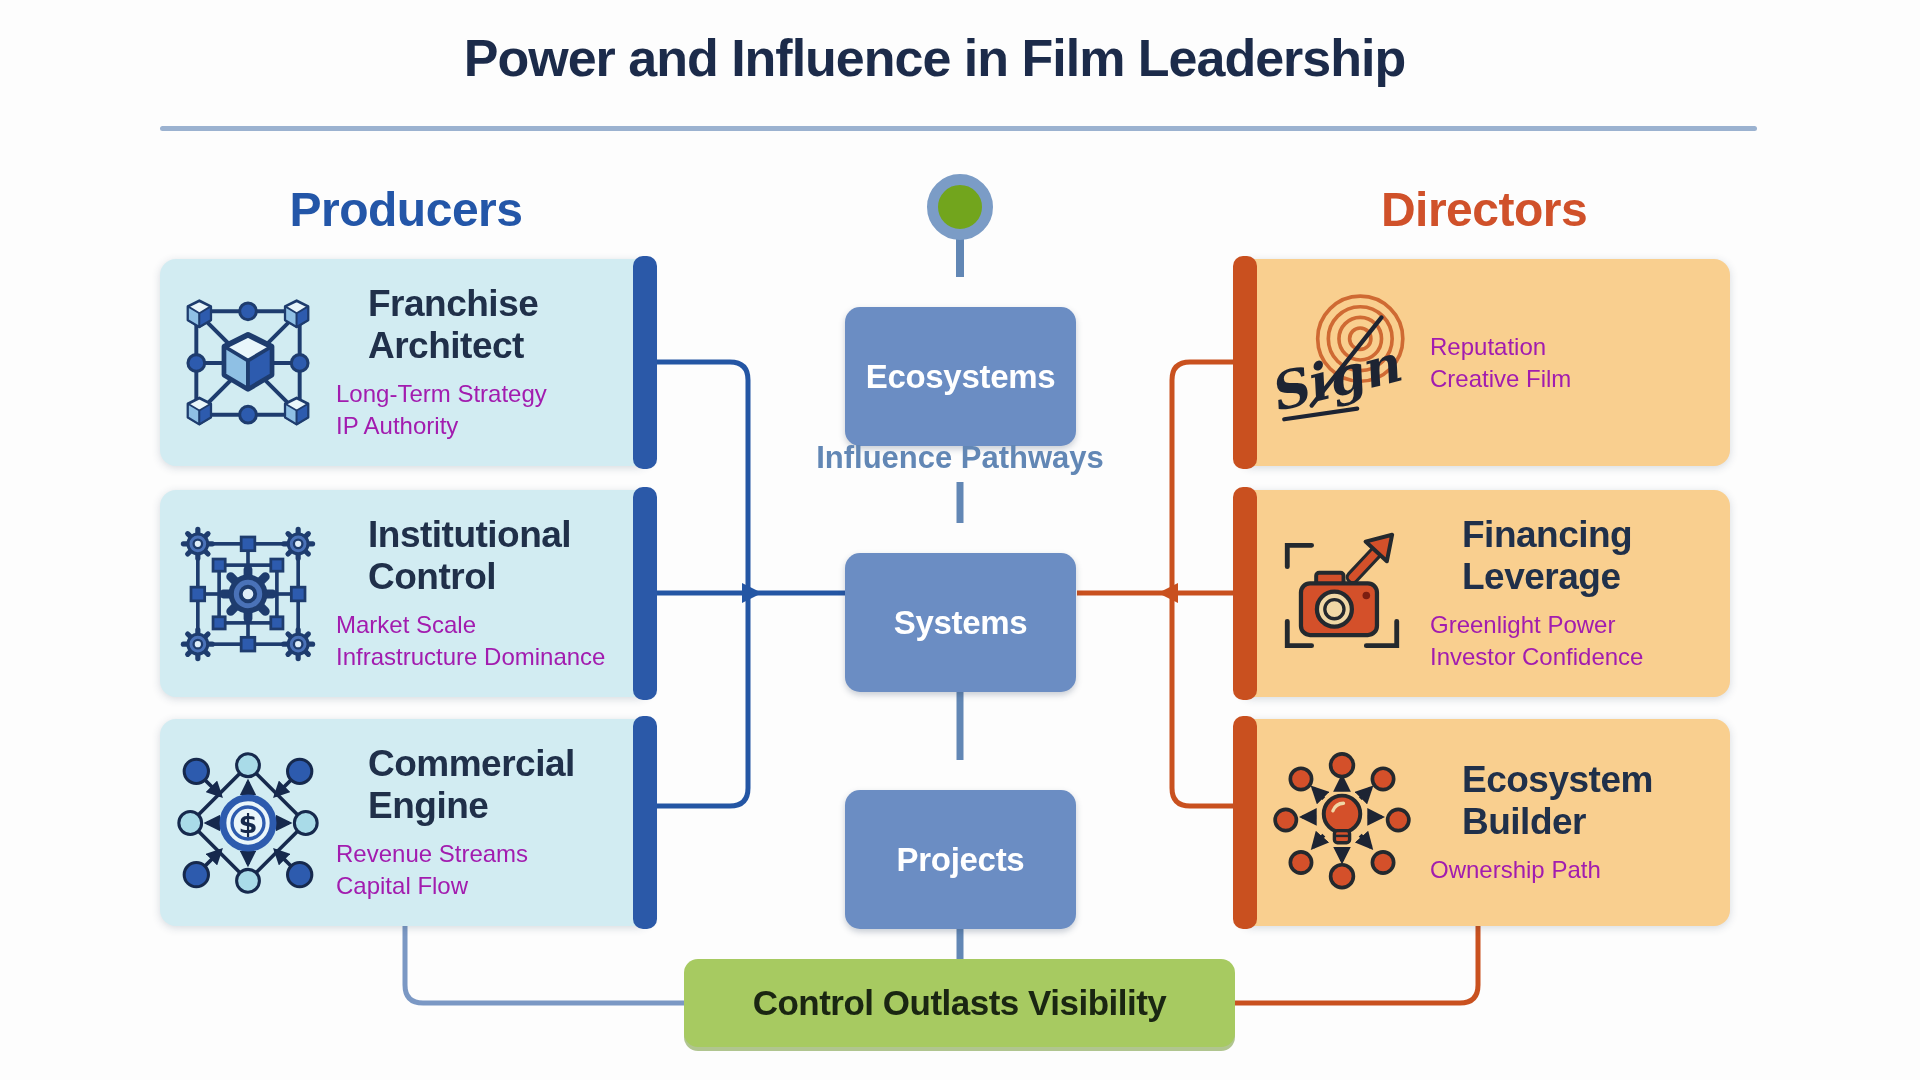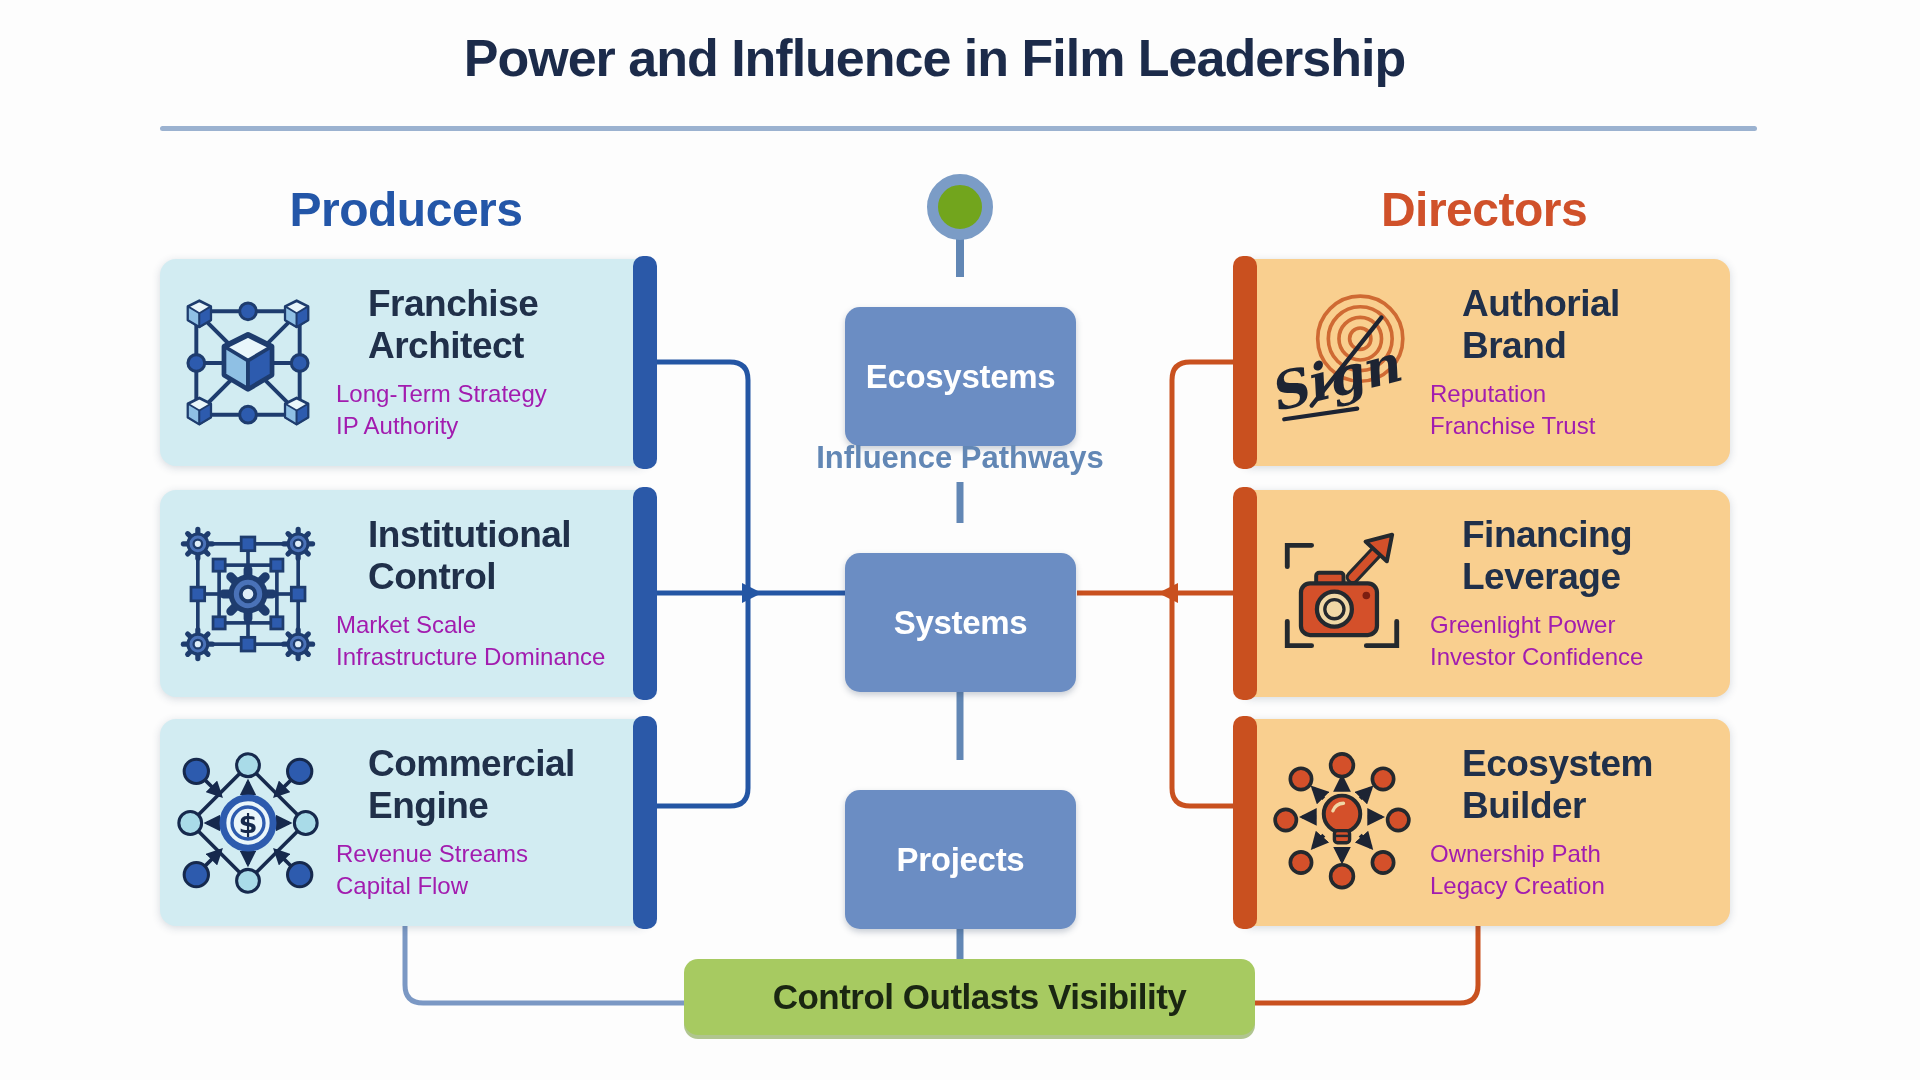--- a/index.html
+++ b/index.html
@@ -65,25 +65,24 @@
     margin-top:30px;
   }
   .node.ecosystems{top:277px;}
   .node.systems{top:523px;}
   .node.projects{top:760px;}
   .pathway-label{
     left:710px;top:440px;width:500px;text-align:center;z-index:2;
     font-size:31px;font-weight:700;color:#6287b5;
   }
   .footer-box{
-    left:684px;top:959px;width:551px;height:76px;border-radius:14px;z-index:2;
+    left:684px;top:959px;width:551px;height:88px;border-radius:14px;z-index:2;
     background:#a7ca61;display:flex;align-items:center;justify-content:center;
     font-size:35px;font-weight:700;color:#1a2612;letter-spacing:-0.5px;
     box-shadow:0 4px 0 rgba(125,160,70,0.6);
-    padding-left:20px;
   }
   
   .wires{left:0;top:0;width:1920px;height:1080px;z-index:1;pointer-events:none;}
 </style>
 </head>
 <body>
 
 <svg class="abs wires" viewBox="0 0 1920 1080">
 
   <path d="M652,362 L730,362 Q748,362 748,380 L748,788 Q748,806 730,806 L652,806" fill="none" stroke="#2456a4" stroke-width="5" stroke-linecap="round"></path>
@@ -254,23 +253,22 @@
           <circle cx="62" cy="34" r="14"></circle>
         <circle cx="62" cy="34" r="21"></circle>
           <circle cx="62" cy="34" r="28"></circle>
       </g>
       <line x1="30" y1="78" x2="76" y2="20" stroke="#1d2433" stroke-width="2.8" stroke-linecap="round"></line>
       <text x="6" y="76" font-size="34" font-style="italic" font-weight="bold" fill="#1d2433" font-family="DejaVu Serif, serif" transform="rotate(-14 30 70)">Sign</text>
       <line x1="12" y1="87" x2="60" y2="80" stroke="#1d2433" stroke-width="2.8" stroke-linecap="round"></line>
     </svg>
   </div>
   <div class="card-text">
-    <div class="card-title">Authorial Brand</div>
     <div class="card-sub">Reputation</div>
-    <div class="card-sub">Franchise Trust</div>
+    <div class="card-sub">Creative Film</div>
   </div>
 </div>
 
 <div class="abs card director row2">
   <div class="accent"></div>
   <div class="icon-box">
     <svg viewBox="0 0 100 100">
       <g fill="none" stroke="#24292e" stroke-width="3.2" stroke-linecap="round">
         <path d="M14,32 L14,18 L30,18"></path>
         <path d="M14,68 L14,84 L30,84"></path>
@@ -324,21 +322,20 @@
       </g>
       <circle cx="50" cy="44" r="12" fill="#d4502a" stroke="#24292e" stroke-width="2.6"></circle>
       <path d="M44,42 q2,-5 7,-5" fill="none" stroke="#f0d8a6" stroke-width="2.2" stroke-linecap="round"></path>
       <rect x="45" y="55" width="10" height="8" rx="2" fill="#d4502a" stroke="#24292e" stroke-width="2.2"></rect>
       <line x1="45" y1="58.5" x2="55" y2="58.5" stroke="#24292e" stroke-width="1.6"></line>
     </svg>
   </div>
   <div class="card-text">
     <div class="card-title">Ecosystem Builder</div>
     <div class="card-sub">Ownership Path</div>
-    <div class="card-sub">Legacy Creation</div>
   </div>
 </div>
 
 <div class="abs start-dot"></div>
 <div class="abs node ecosystems">Ecosystems</div>
 <div class="abs pathway-label">Influence Pathways</div>
 <div class="abs node systems">Systems</div>
 <div class="abs node projects">Projects</div>
 <div class="abs footer-box">Control Outlasts Visibility</div>
 

